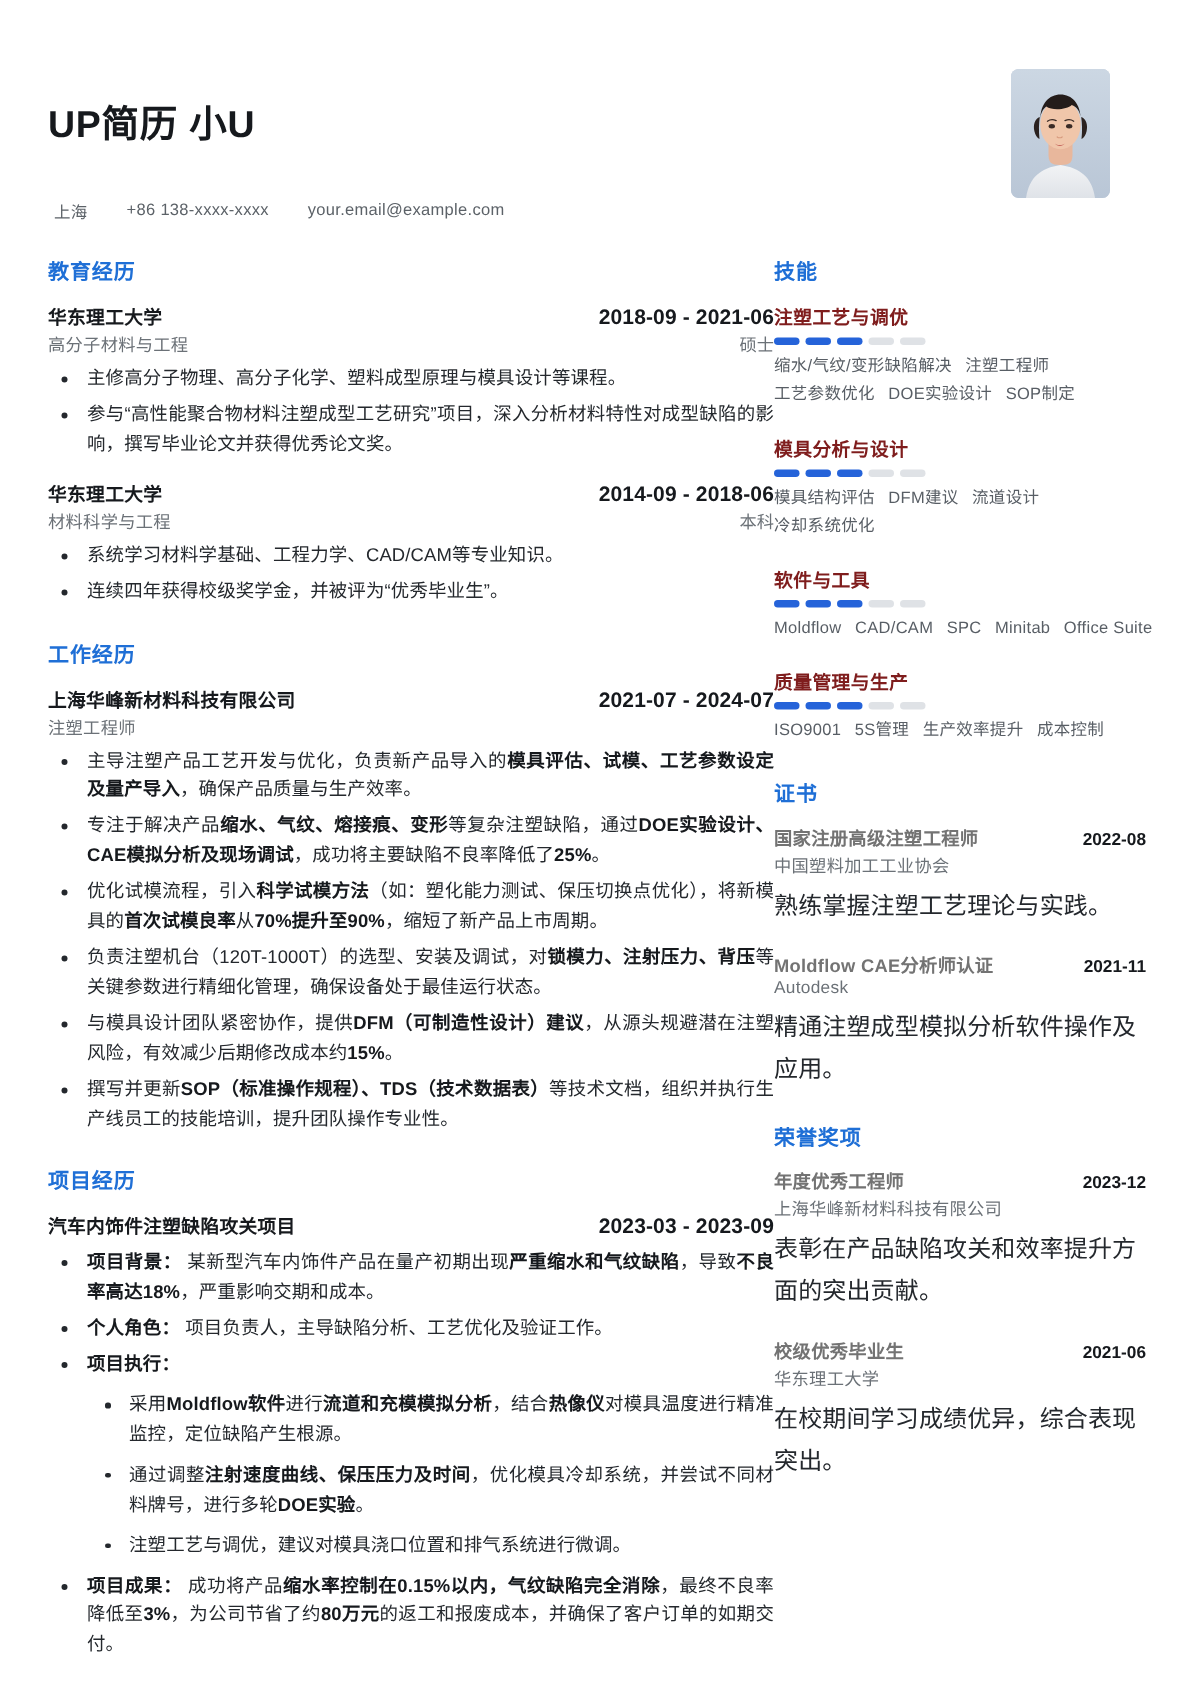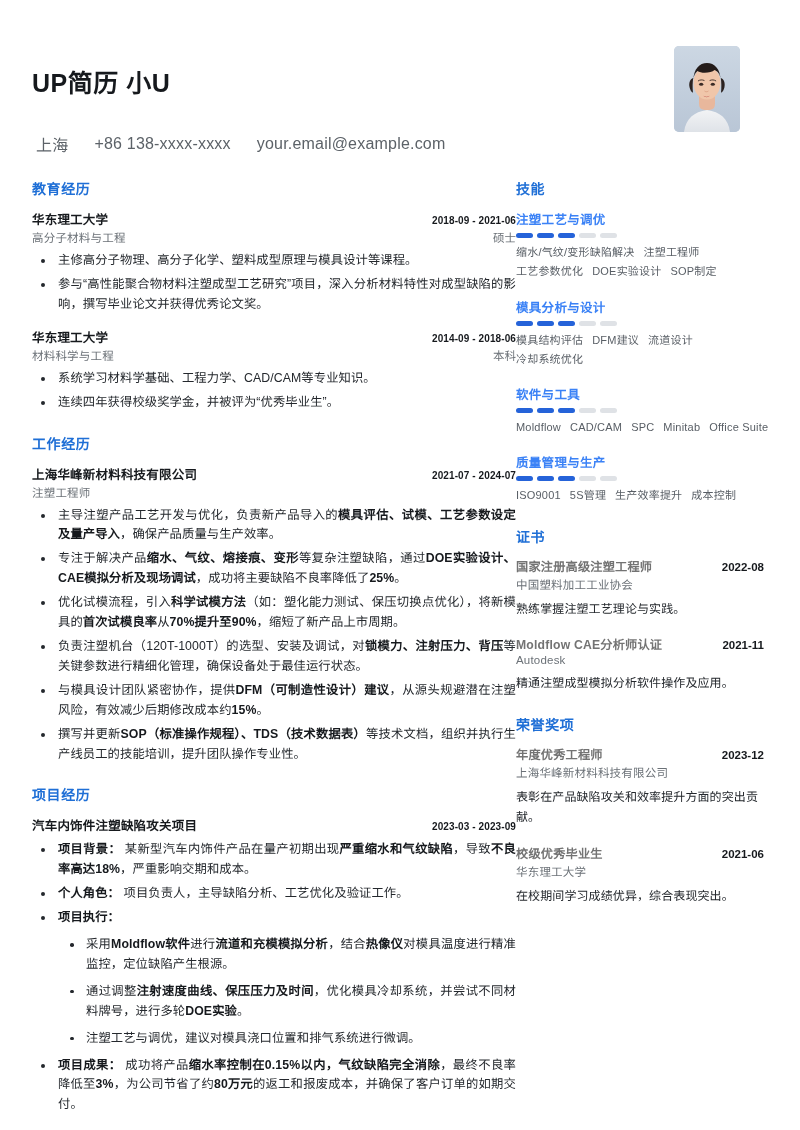--- a/index.html
+++ b/index.html
@@ -37,21 +37,21 @@
     letter-spacing: 0.5px;
     color: #16191d;
     margin: 0 0 0 0;
     line-height: 1.2;
   }
   .contact {
     margin-top: 34px;
     display: flex;
     align-items: center;
     gap: 26px;
-    font-size: 16px;
+    font-size: 11px;
     color: #5c6268;
     letter-spacing: 0.2px;
     padding-left: 4px;
   }
   .contact span { white-space: nowrap; }
 
   .photo {
     width: 66px;
     height: 86px;
     border-radius: 5px;
@@ -91,21 +91,21 @@
     justify-content: space-between;
     gap: 10px;
   }
   .entry-title {
     font-size: 12.5px;
     font-weight: 700;
     color: #16191d;
     letter-spacing: 0.2px;
   }
   .entry-date {
-    font-size: 10px;
+    font-size: 14px;
     font-weight: 700;
     color: #16191d;
     white-space: nowrap;
     letter-spacing: 0.1px;
   }
   .entry-sub-row {
     display: flex;
     align-items: baseline;
     justify-content: space-between;
     gap: 10px;
@@ -163,21 +163,21 @@
     height: 3.5px;
   }
   b, strong { font-weight: 700; color: #16191d; }
 
   
   .skill-group { margin-bottom: 15px; }
   .skill-group:last-child { margin-bottom: 0; }
   .skill-name {
     font-size: 12.5px;
     font-weight: 700;
-    color: #3b82f6;
+    color: #7f1d1d;
     margin-bottom: 5px;
     letter-spacing: 0.3px;
   }
   .skill-bars {
     display: flex;
     gap: 4px;
     margin-bottom: 5px;
   }
   .bar {
     width: 17px;
@@ -216,21 +216,21 @@
     color: #16191d;
     white-space: nowrap;
   }
   .side-org {
     font-size: 11.5px;
     color: #6b7177;
     margin-top: 1px;
     letter-spacing: 0.2px;
   }
   .side-desc {
-    font-size: 12px;
+    font-size: 16px;
     color: #24282d;
     line-height: 1.72;
     margin-top: 7px;
     letter-spacing: 0.1px;
   }
 </style>
 </head>
 <body>
 
 <div class="page">

